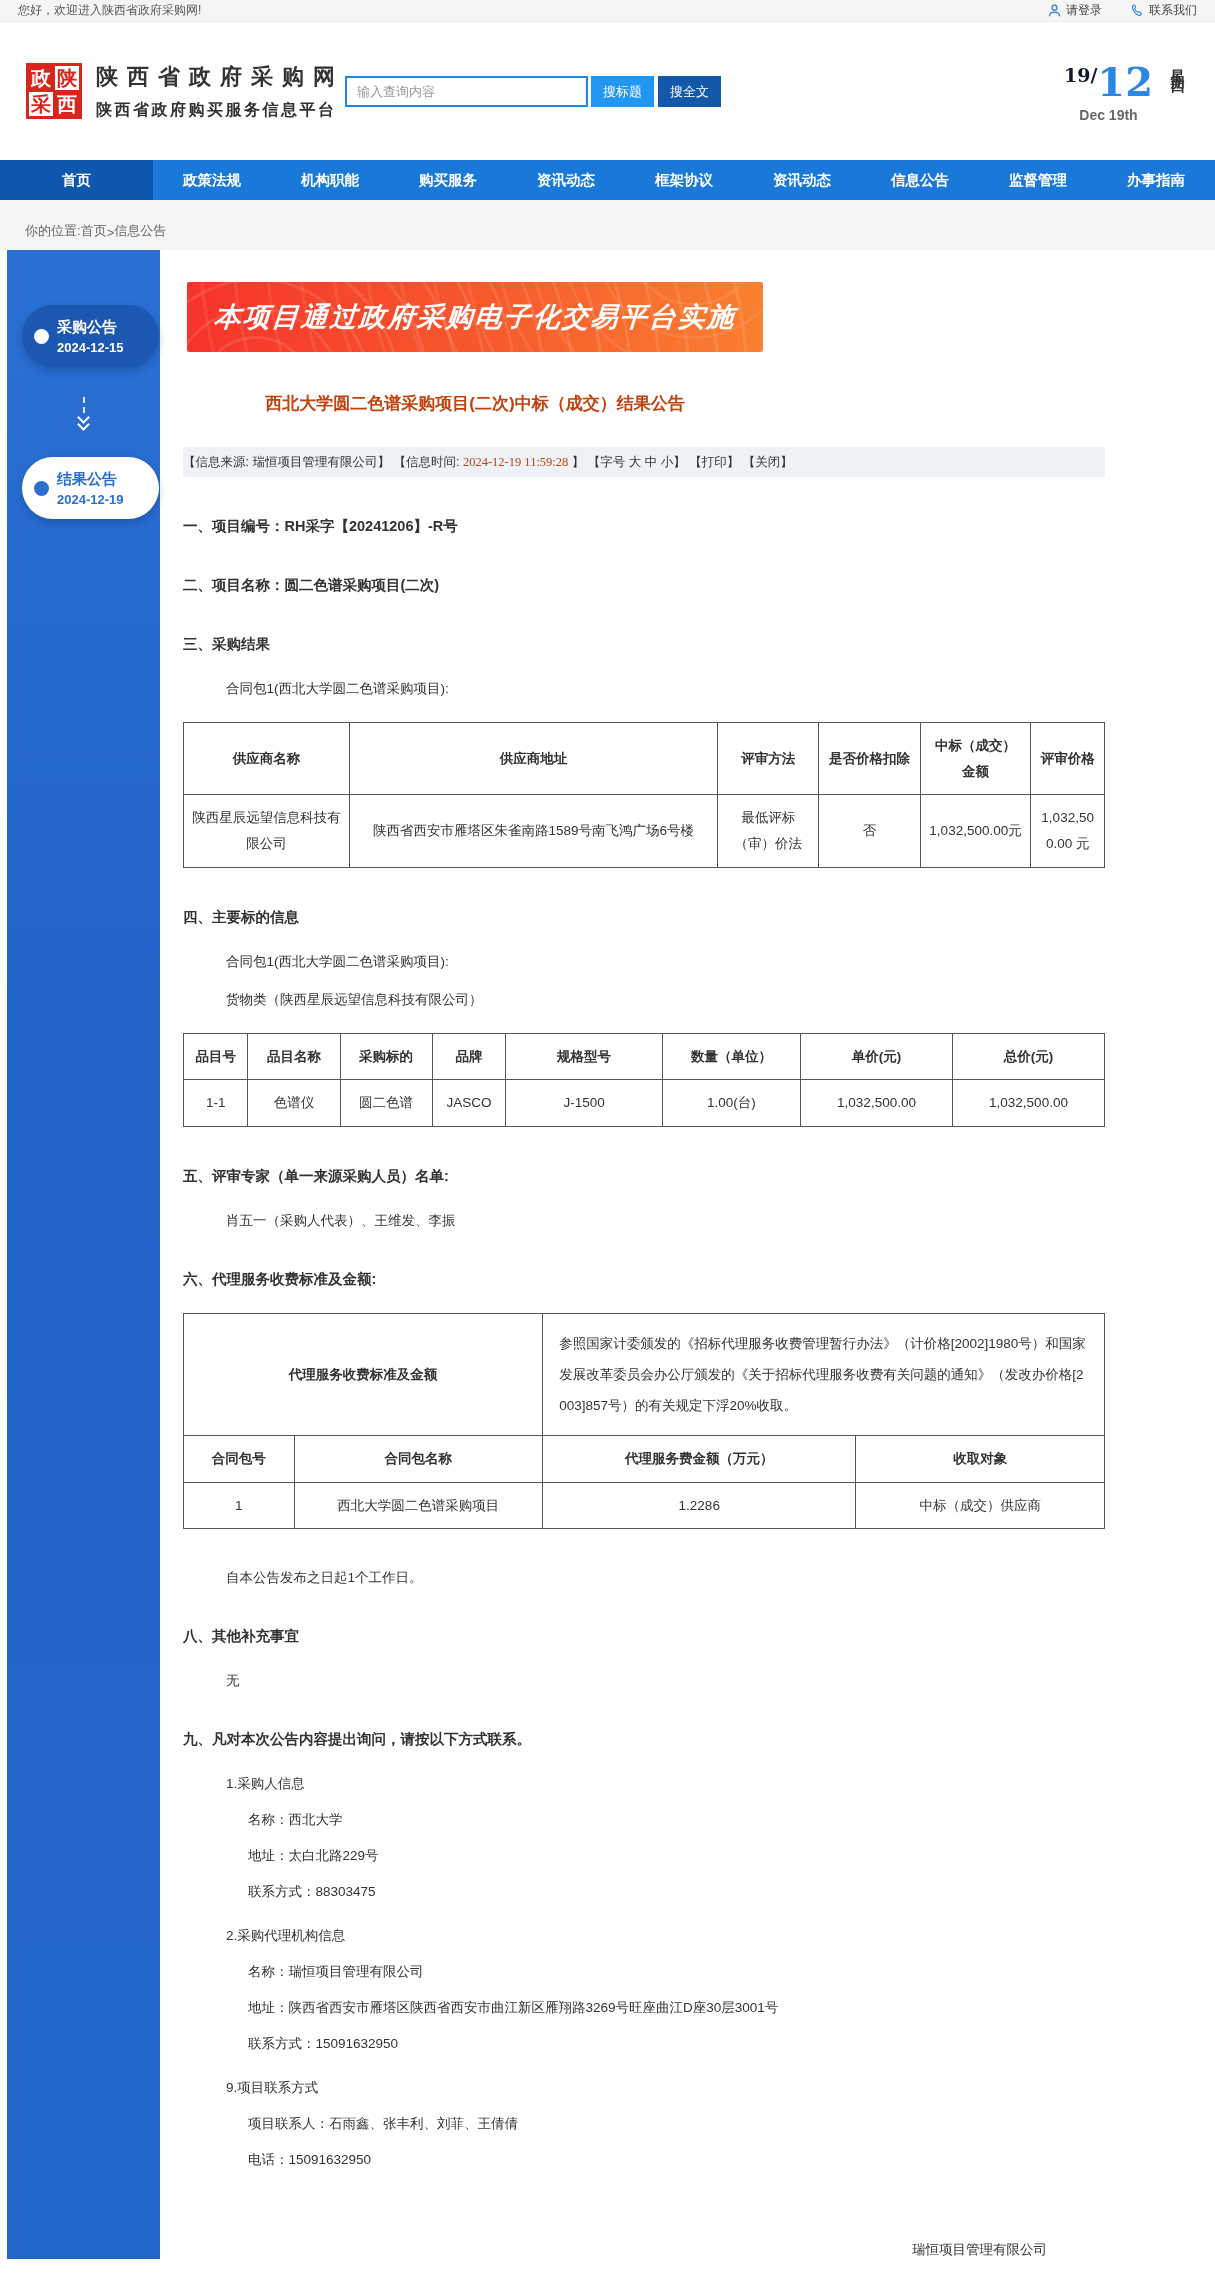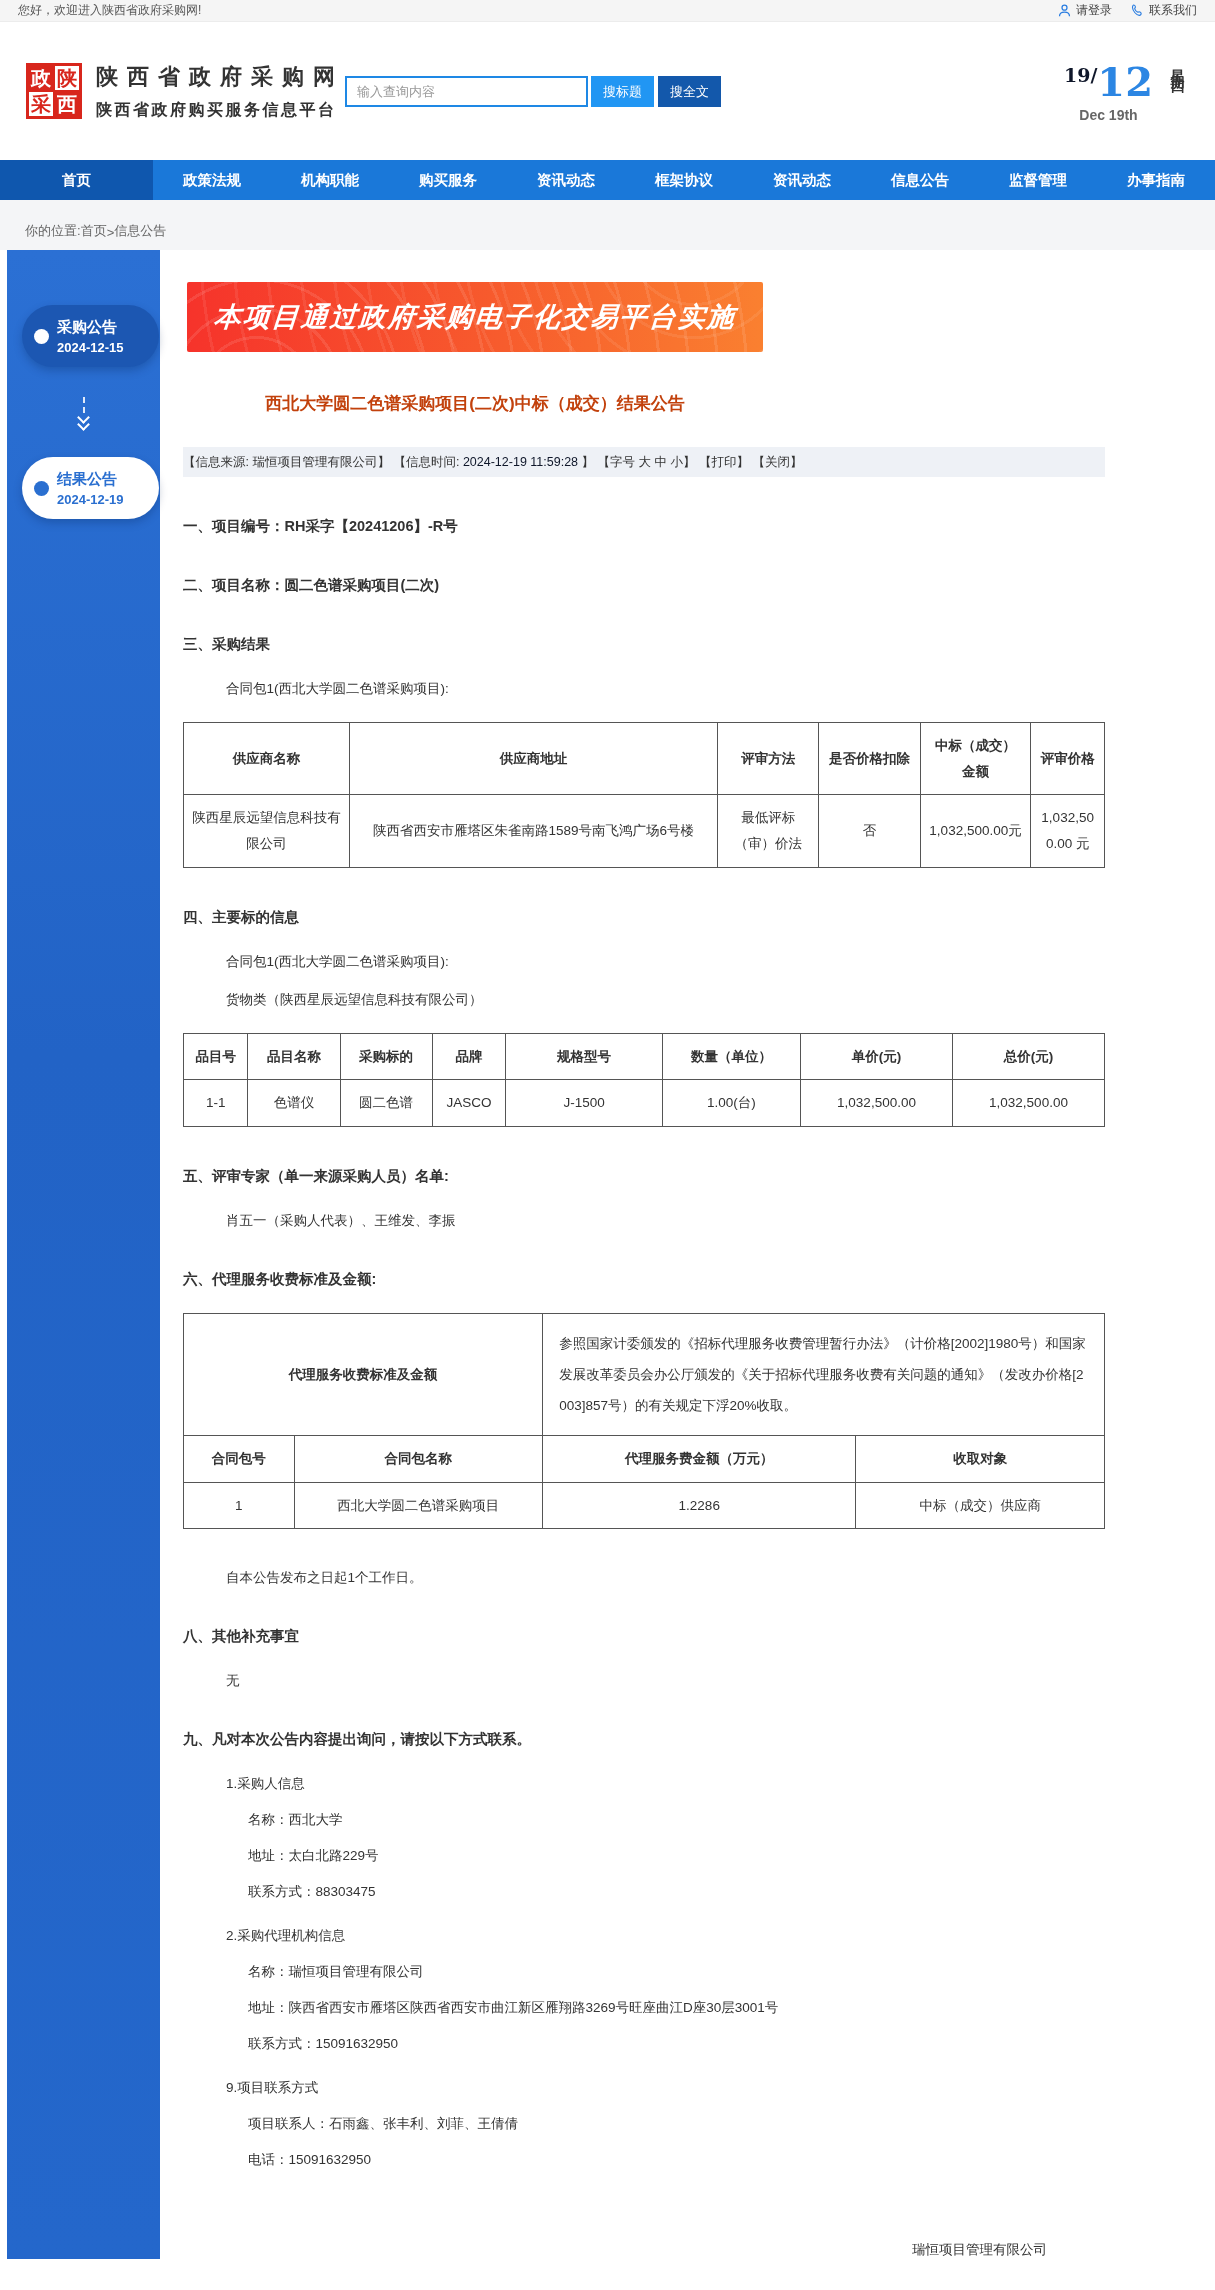--- a/index.html
+++ b/index.html
@@ -5,21 +5,21 @@
   * { margin:0; padding:0; box-sizing:border-box; }
   html,body { background:#fff; }
   body {
     width:1215px;
     font-family:"Liberation Sans","DejaVu Sans",sans-serif;
     color:#333;
   }
   
   .topbar { height:22px; background:#f5f5f5; border-bottom:1px solid #ececec;
     display:flex; align-items:center; justify-content:space-between; padding:0 18px; font-size:12px; color:#555; }
-  .topbar-right { display:flex; align-items:center; gap:18px; }
+  .topbar-right { display:flex; align-items:center; gap:28px; }
   .top-link { display:flex; align-items:center; gap:4px; color:#444; cursor:pointer; }
   .top-link svg { display:block; }
   
   .header { height:138px; background:#fff; display:flex; align-items:center; padding:0 26px; position:relative; }
   .logo-seal { width:56px; height:56px; border:3px solid #d8261c; background:#d8261c;
     display:grid; grid-template-columns:1fr 1fr; grid-template-rows:1fr 1fr; gap:2px; }
   .logo-seal span { display:flex; align-items:center; justify-content:center;
     font-weight:bold; font-size:20px; line-height:1; font-family:"DejaVu Serif","Liberation Serif",serif; }
   .seal-r { background:#d8261c; color:#fff; }
   .seal-w { background:#fff; color:#d8261c; }
@@ -69,21 +69,21 @@
   .banner { width:576px; height:70px; margin-left:4px; border-radius:2px;
     background:
       repeating-radial-gradient(circle at 12% 160%, rgba(255,255,255,0) 0 26px, rgba(255,255,255,.10) 26px 29px),
       repeating-radial-gradient(circle at 88% -60%, rgba(255,255,255,0) 0 30px, rgba(255,255,255,.08) 30px 33px),
       linear-gradient(90deg,#f6332b,#f75c2d 55%,#fa8030);
     display:flex; align-items:center; justify-content:center; }
   .banner span { color:#fff; font-size:27px; font-weight:bold; font-style:italic; letter-spacing:2px; transform:skewX(-4deg); }
   .article-title { width:576px; margin:40px 0 0 4px; text-align:center; font-size:17px; font-weight:bold; color:#c2410c; }
   .info-bar { width:922px; margin-top:32px; background:#eef1f6; height:30px; line-height:30px; }
   .info-inner { width:576px; text-align:center; font-size:12.5px; color:#333; white-space:nowrap; }
-  .info-inner .red { color:#0f172a; }
+  .info-inner .red { color:#c2410c;font-family:Liberation Serif, serif; }
   .info-inner .clk { cursor:pointer; }
   section { margin-top:40px; }
   section h3 { font-size:14.5px; font-weight:bold; color:#333; }
   .ind1 { margin:26px 0 0 43px; }
   .ind2 { margin:18px 0 0 65px; }
   .sub-head { margin:20px 0 0 43px; }
   table { border-collapse:collapse; width:922px; margin-top:24px; table-layout:fixed; }
   th, td { border:1px solid #555; text-align:center; font-size:13.5px; color:#333;
     padding:10px 8px; line-height:1.9; word-break:break-all; }
   th { font-weight:bold; }

